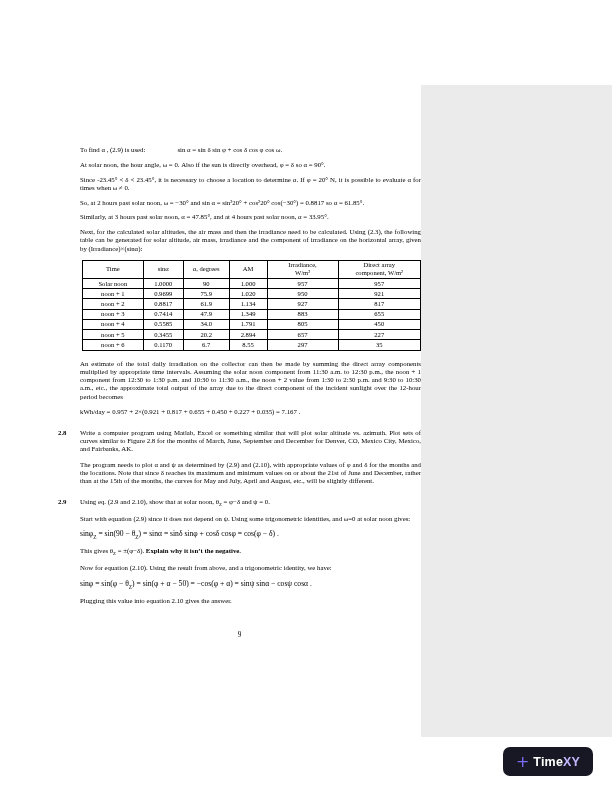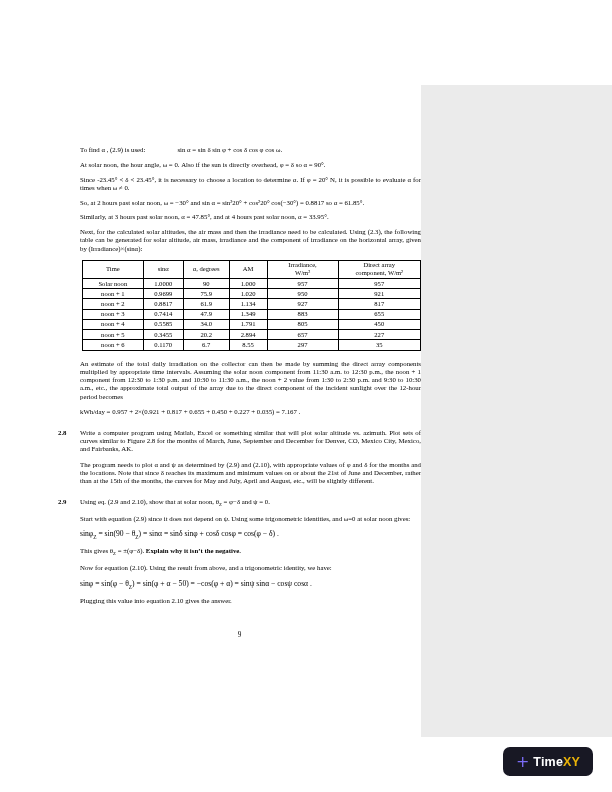--- a/index.html
+++ b/index.html
@@ -201,14 +201,14 @@
   <p class="para formula"><span>sinφ = sin(φ − θ</span><sub>Z</sub><span>) = sin(φ + α − 50) = −cos(φ + α) = sinψ sinα − cosψ cosα .</span></p>
 
   <p class="para">Plugging this value into equation 2.10 gives the answer.</p>
 
   <div class="page-num">9</div>
 
 </div>
 
 <div class="badge" style="background: rgb(24, 24, 36);">
   <span class="plus" style="color: rgb(123, 108, 246);">+</span>
-  <span class="name"><span>Time</span><span class="xy" style="color: #eab308;">XY</span></span>
+  <span class="name"><span>Time</span><span class="xy" style="color: #c4b5fd;">XY</span></span>
 </div>
 
 </body></html>

